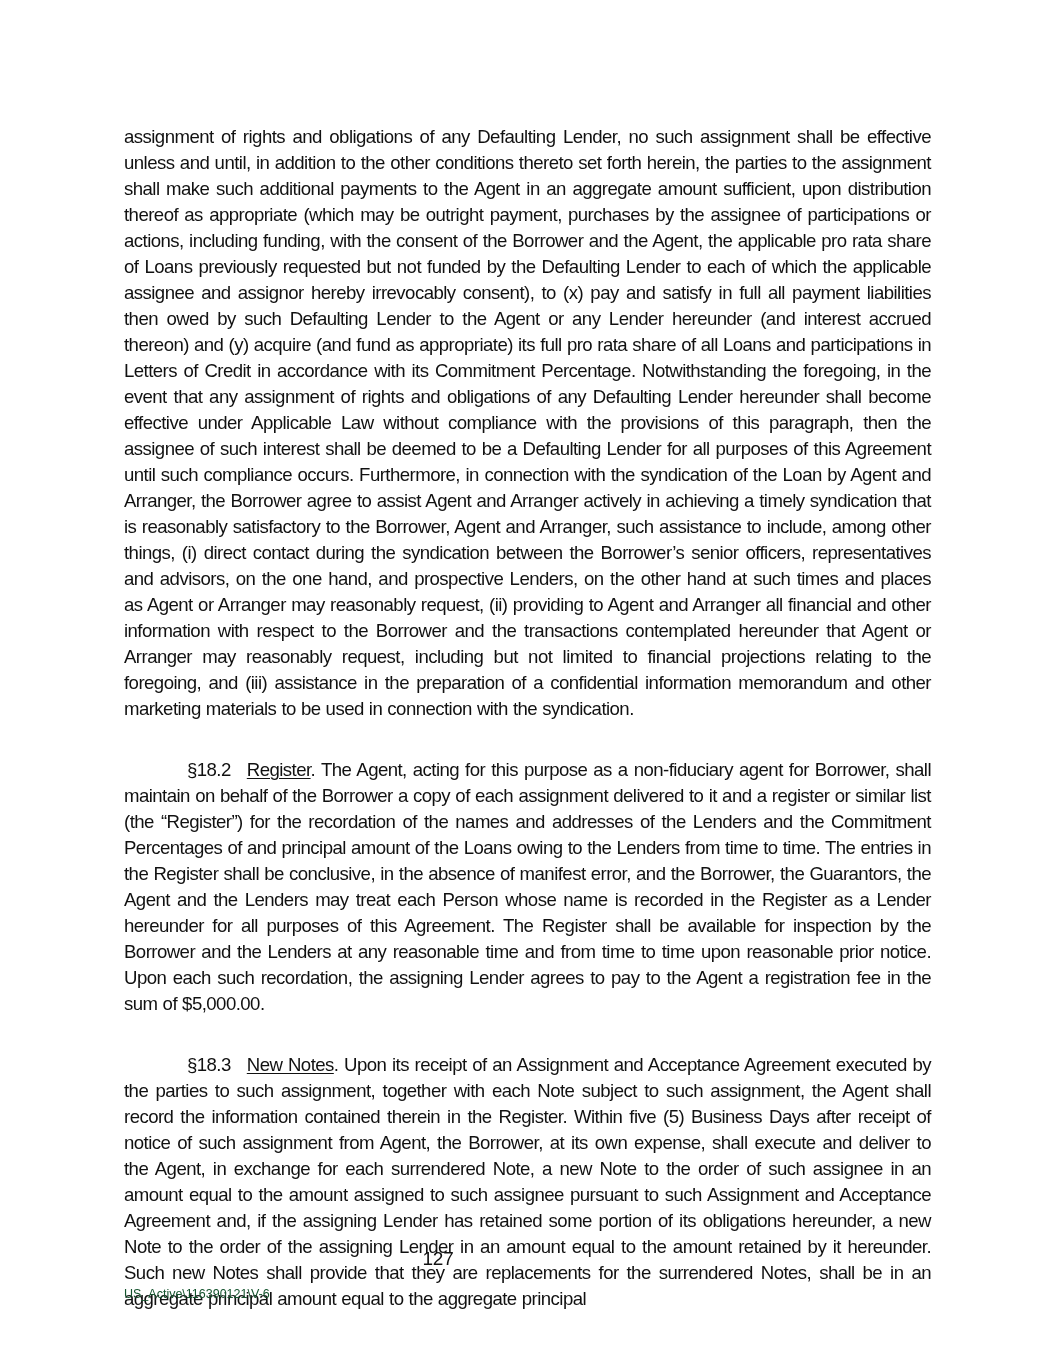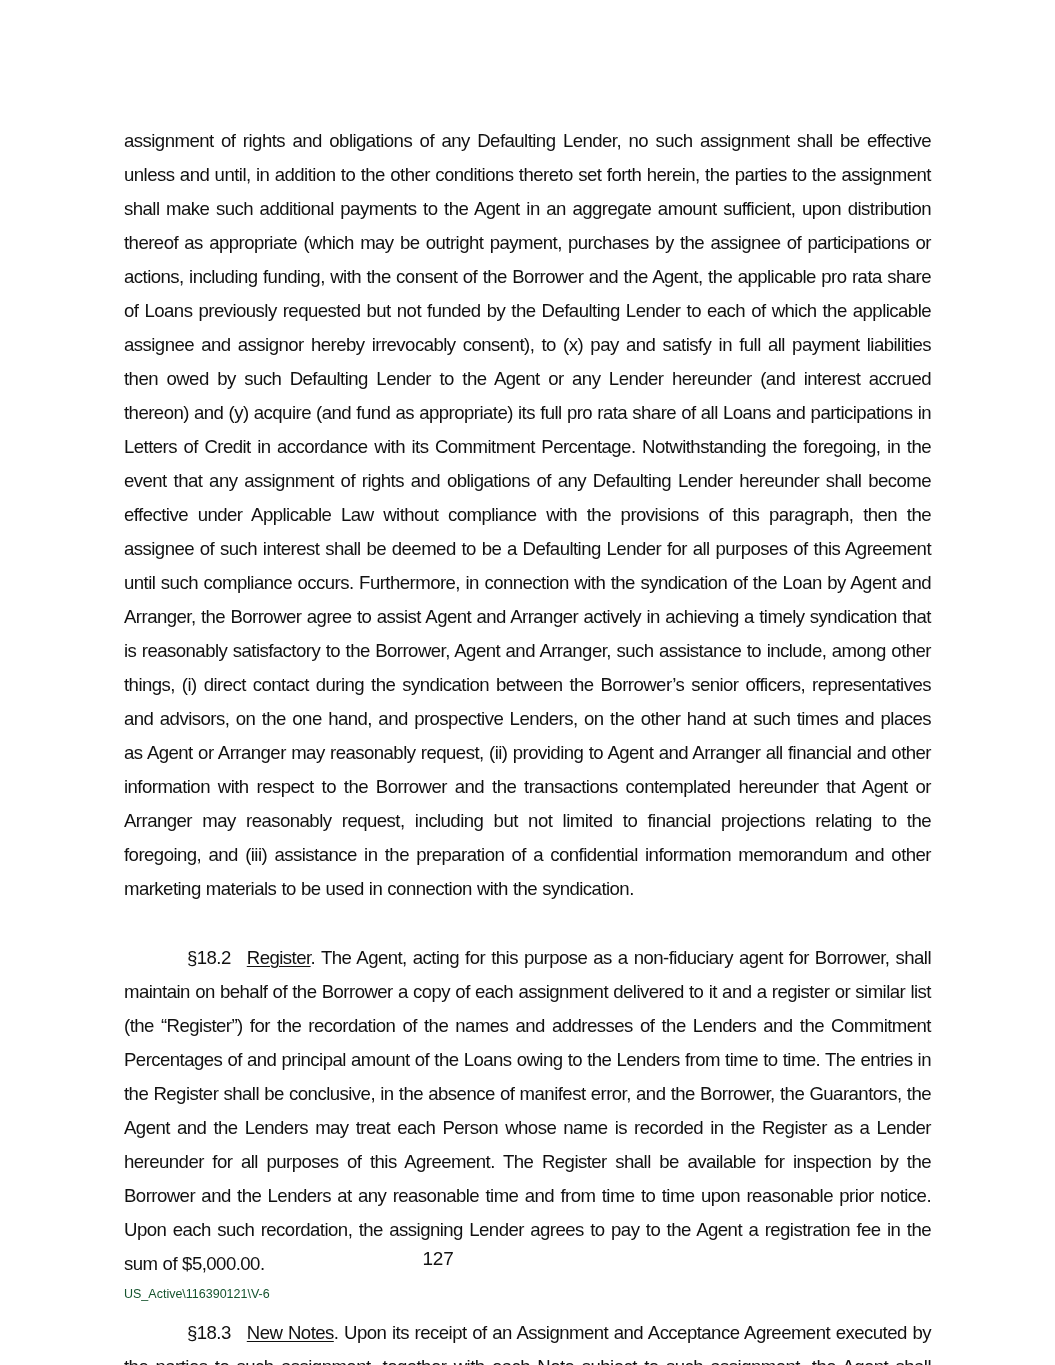--- a/index.html
+++ b/index.html
@@ -25,21 +25,21 @@
     }
     .body-text {
       position: absolute;
       left: 124px;
       top: 124px;
       width: 807px;
     }
     .para {
       margin: 0;
       font-size: 18.6px;
-      line-height: 34px;
+      line-height: 26px;
       text-align: justify;
       text-align-last: left;
       letter-spacing: -0.55px;
       word-spacing: 0.5px;
     }
     .para + .para {
       margin-top: 35px;
     }
     .indent {
       display: inline-block;

